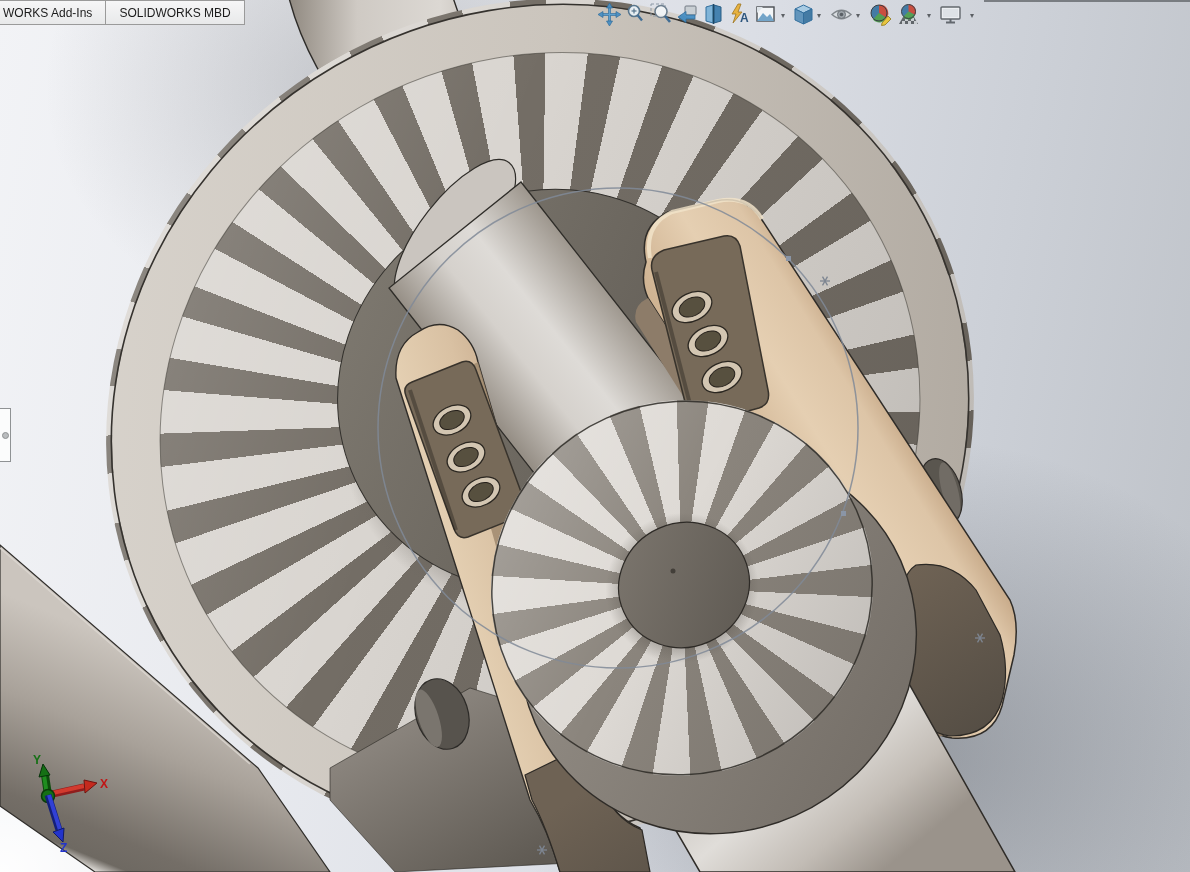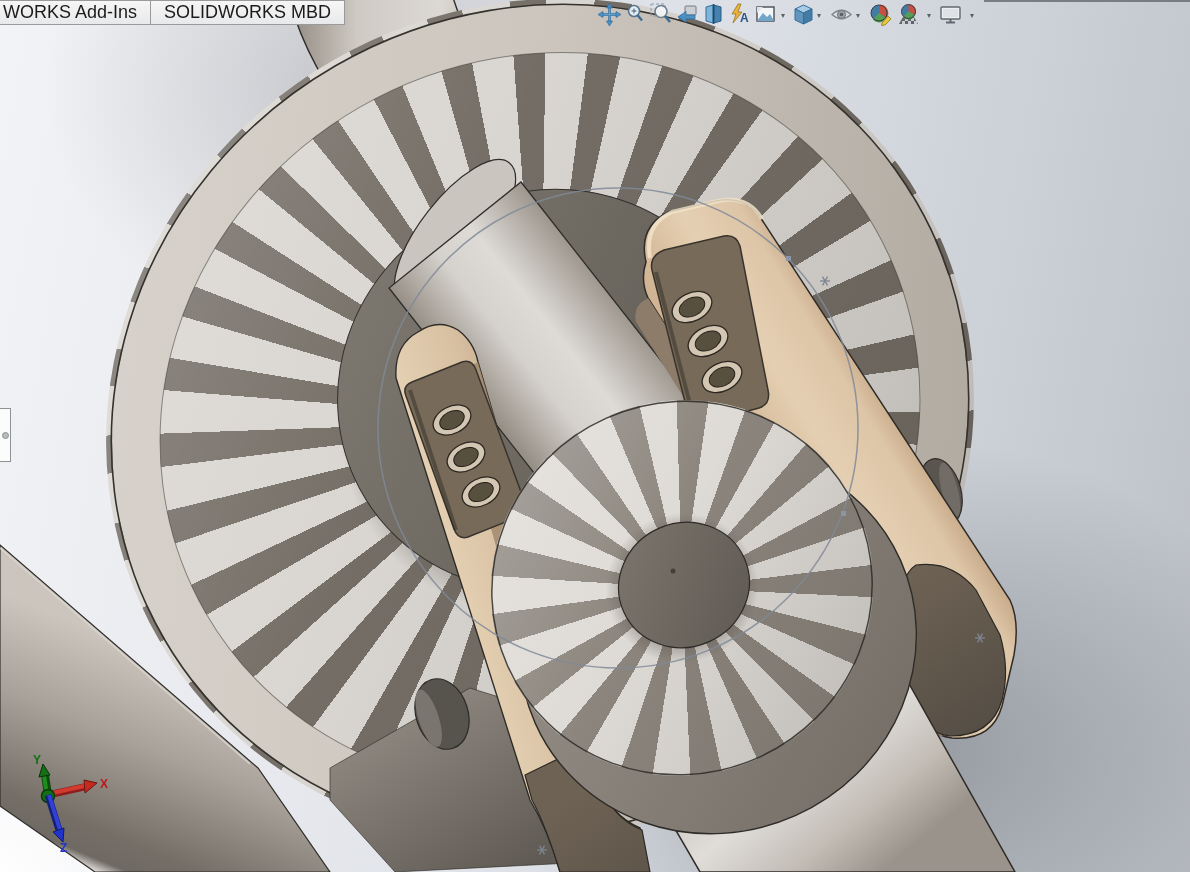--- a/index.html
+++ b/index.html
@@ -23,21 +23,21 @@
   #gear-small{position:absolute;z-index:4;left:490px;top:401px;width:384px;height:374px;
     border-radius:50%;transform:rotate(-24deg);
     background:
       linear-gradient(140deg, rgba(255,255,255,.30) 0%, rgba(255,255,255,0) 45%, rgba(30,27,24,.18) 100%),
       radial-gradient(closest-side, rgba(90,85,78,.9) 0 18%, rgba(90,85,78,0) 40%),
       repeating-conic-gradient(from -95deg, #dedad5 0deg 11.5deg, #8b857d 11.5deg 21.176deg);}
   #svg-top{z-index:5;}
   
   .tabbar{position:absolute;z-index:8;top:0;left:0;display:flex;}
   .tab{height:25px;box-sizing:border-box;border:1px solid #9a9a9a;border-left-width:0;
-    background:linear-gradient(#f6f6f7,#e8e9ea);color:#1b1b1b;font-size:18px;
+    background:linear-gradient(#f6f6f7,#e8e9ea);color:#1b1b1b;font-size:12px;
     display:flex;align-items:center;white-space:nowrap;padding:0 13px;cursor:default;}
   .tab:first-child{padding-left:3px;}
   
   .hud{position:absolute;z-index:9;top:1px;left:0;height:26px;width:1190px;pointer-events:none;}
   .hudicon{position:absolute;top:2px;width:23px;height:23px;opacity:.96;}
   .caret{position:absolute;top:10px;font-size:8px;color:#3f4347;opacity:.8;}
   
   .flyout{position:absolute;z-index:7;top:408px;left:-4px;width:13px;height:52px;
     background:#fbfcfc;border:1px solid #8f9294;}
   .flyout .dot{position:absolute;left:5px;top:23px;width:5px;height:5px;border-radius:50%;

